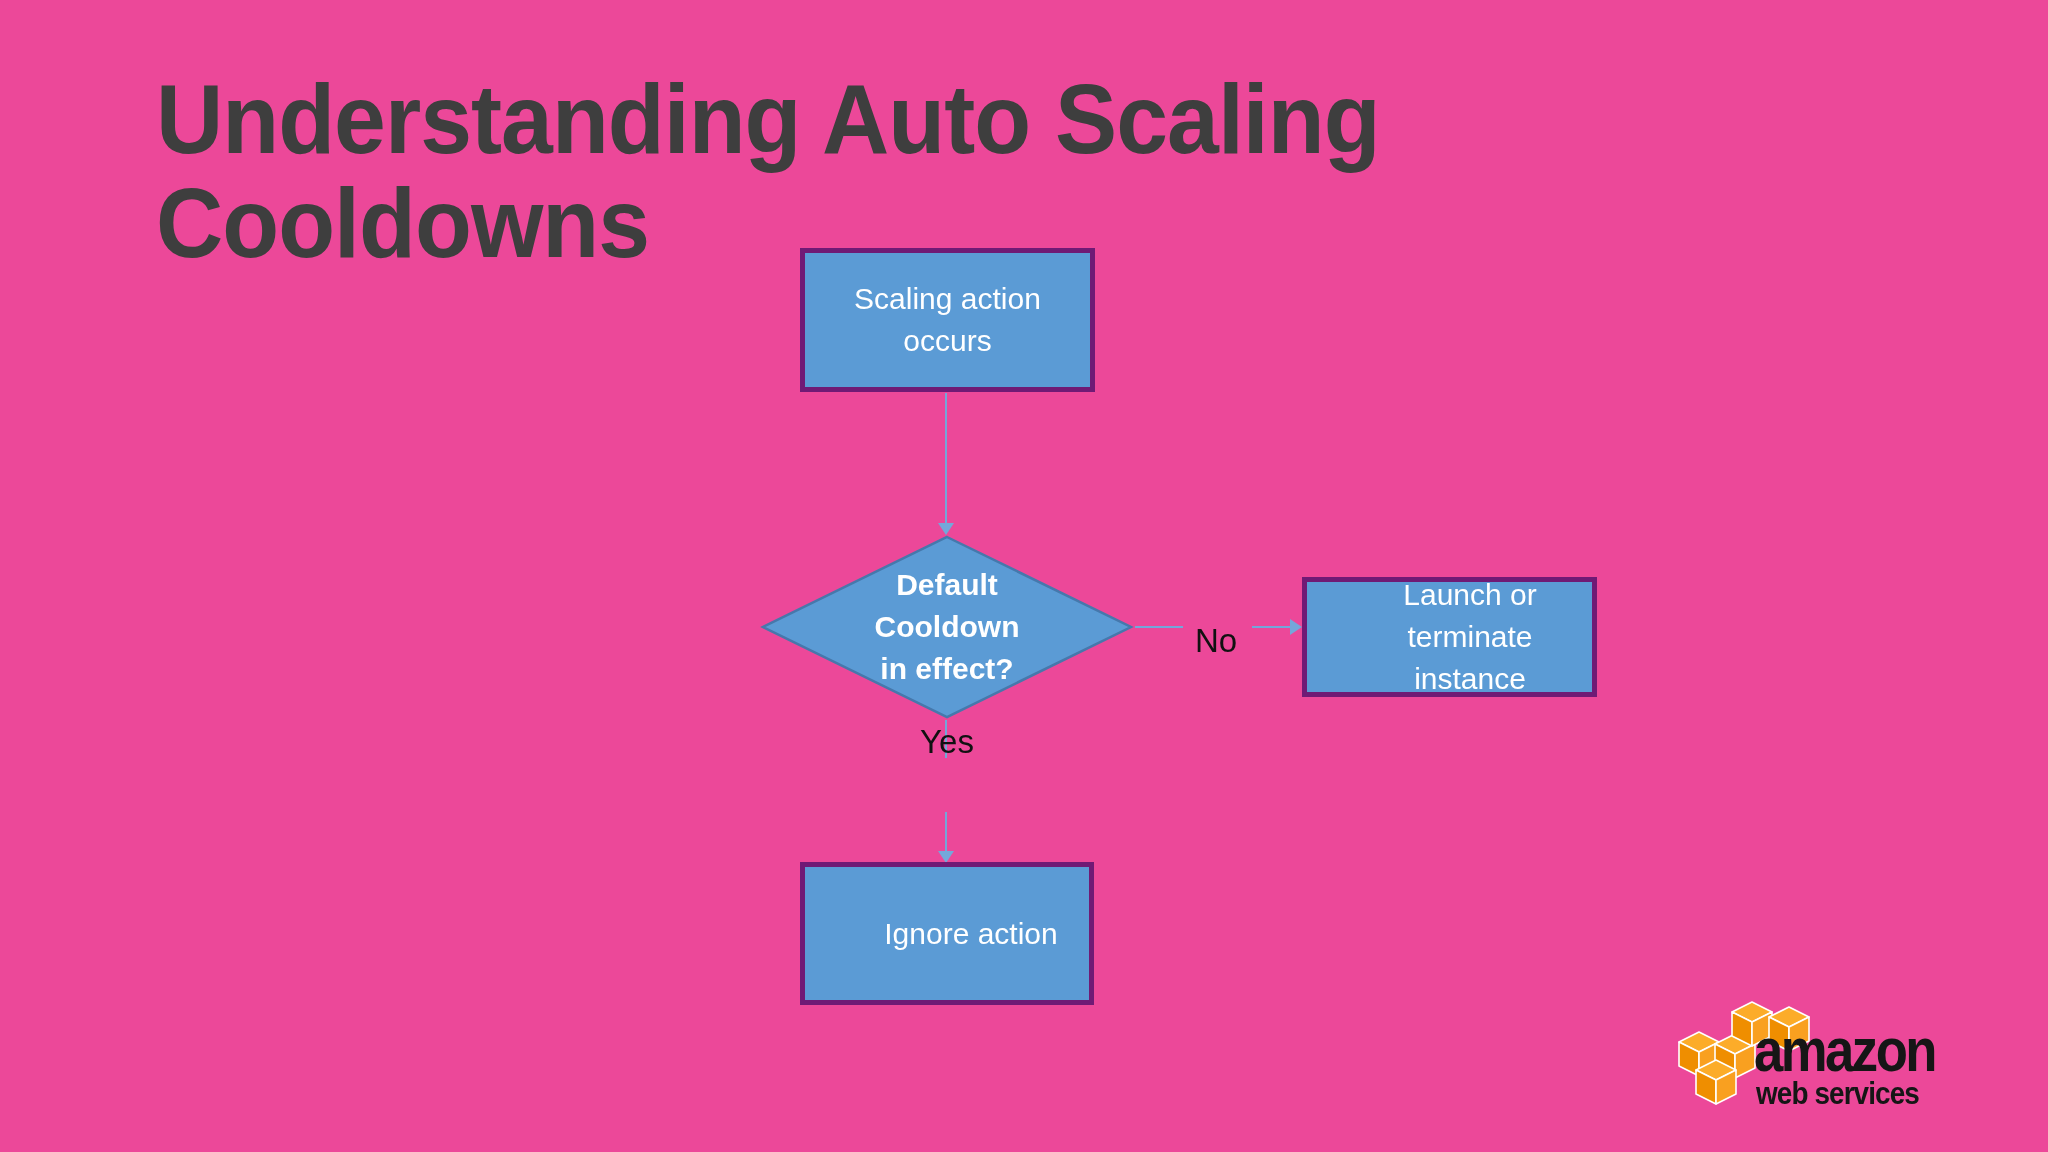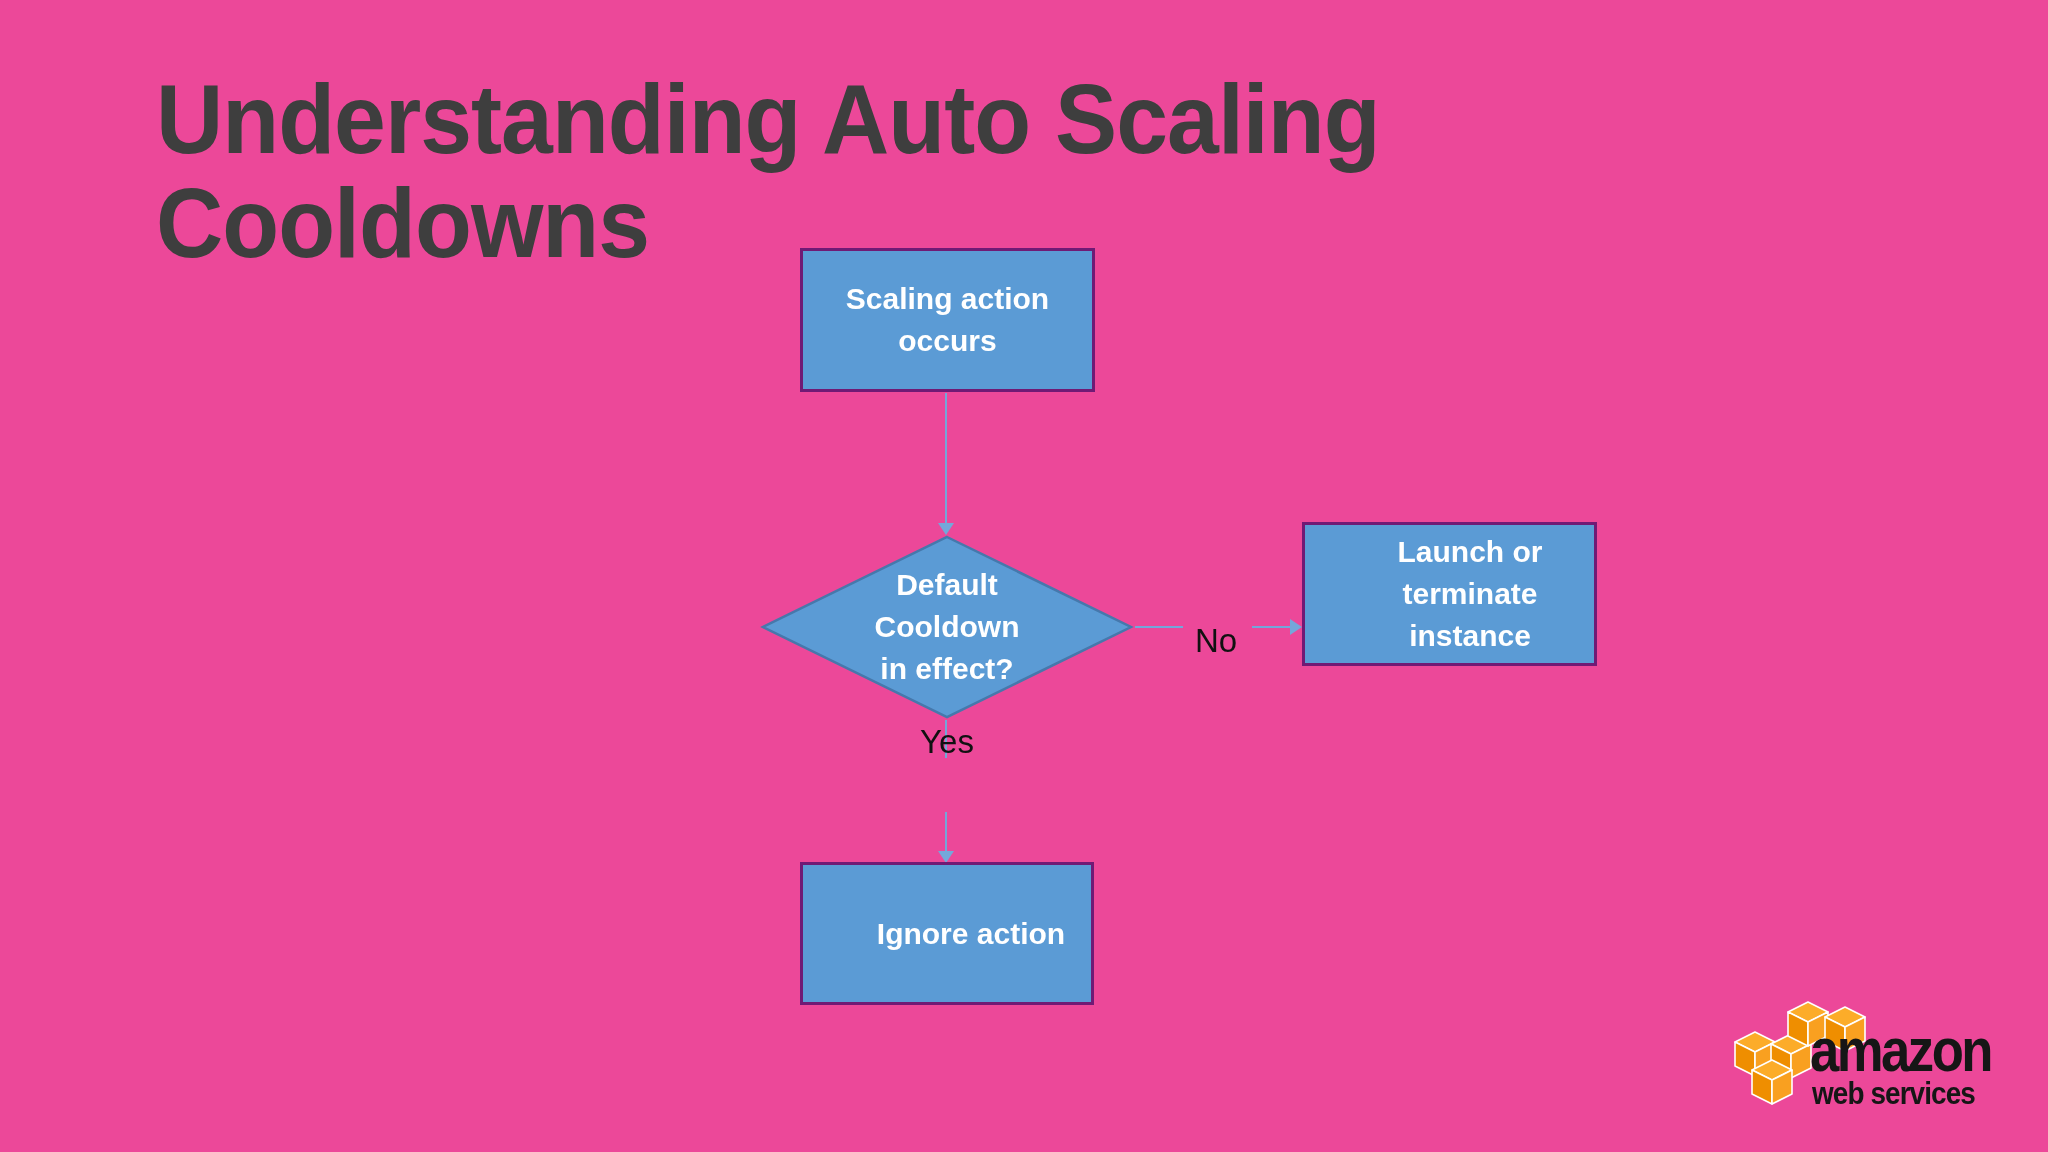--- a/index.html
+++ b/index.html
@@ -28,36 +28,35 @@
     letter-spacing: -1px;
     transform: scaleX(0.95);
     transform-origin: left top;
     white-space: nowrap;
   }
 
   
   .flow-box {
     position: absolute;
     background: #5b9bd5;
-    border: 3px solid #701a75;
+    border: 5px solid #701a75;
     box-sizing: border-box;
     display: flex;
     align-items: center;
     justify-content: center;
-    font-weight: bold;
   }
   .flow-label {
     color: #ffffff;
     font-size: 30px;
     line-height: 1.4;
     text-align: center;
     white-space: pre-line;
   }
   .box-start   { left: 800px;  top: 248px; width: 295px; height: 144px; }
-  .box-launch  { left: 1302px; top: 522px; width: 295px; height: 144px; padding-left: 41px; }
+  .box-launch  { left: 1302px; top: 577px; width: 295px; height: 120px; padding-left: 41px; }
   .box-ignore  { left: 800px;  top: 862px; width: 294px; height: 143px; padding-left: 48px; }
 
   .diamond-wrap {
     position: absolute;
     left: 760px; top: 535px; width: 374px; height: 184px; font-weight: bold;
   }
   .diamond-wrap svg { position: absolute; left: 0; top: 0; }
   .diamond-text {
     position: absolute;
     inset: 0;
@@ -94,21 +93,21 @@
     color: #111111;
     font-size: 33px;
     text-align: center;
   }
   .edge-no  { left: 1178px; top: 606px; width: 76px; margin-top: 16px; }
   .edge-yes { left: 901px;  top: 723px; width: 92px; }
 
   
   .aws-logo {
     position: absolute;
-    left: 1728px; top: 998px; width: 290px; height: 118px;
+    left: 1672px; top: 998px; width: 290px; height: 118px;
   }
   .aws-cubes { position: absolute; left: 0; top: 0; }
   .aws-amazon {
     position: absolute;
     left: 82px; top: 21px;
     color: #161616;
     font-size: 62px;
     font-weight: bold;
     letter-spacing: -3px;
     line-height: 62px;

